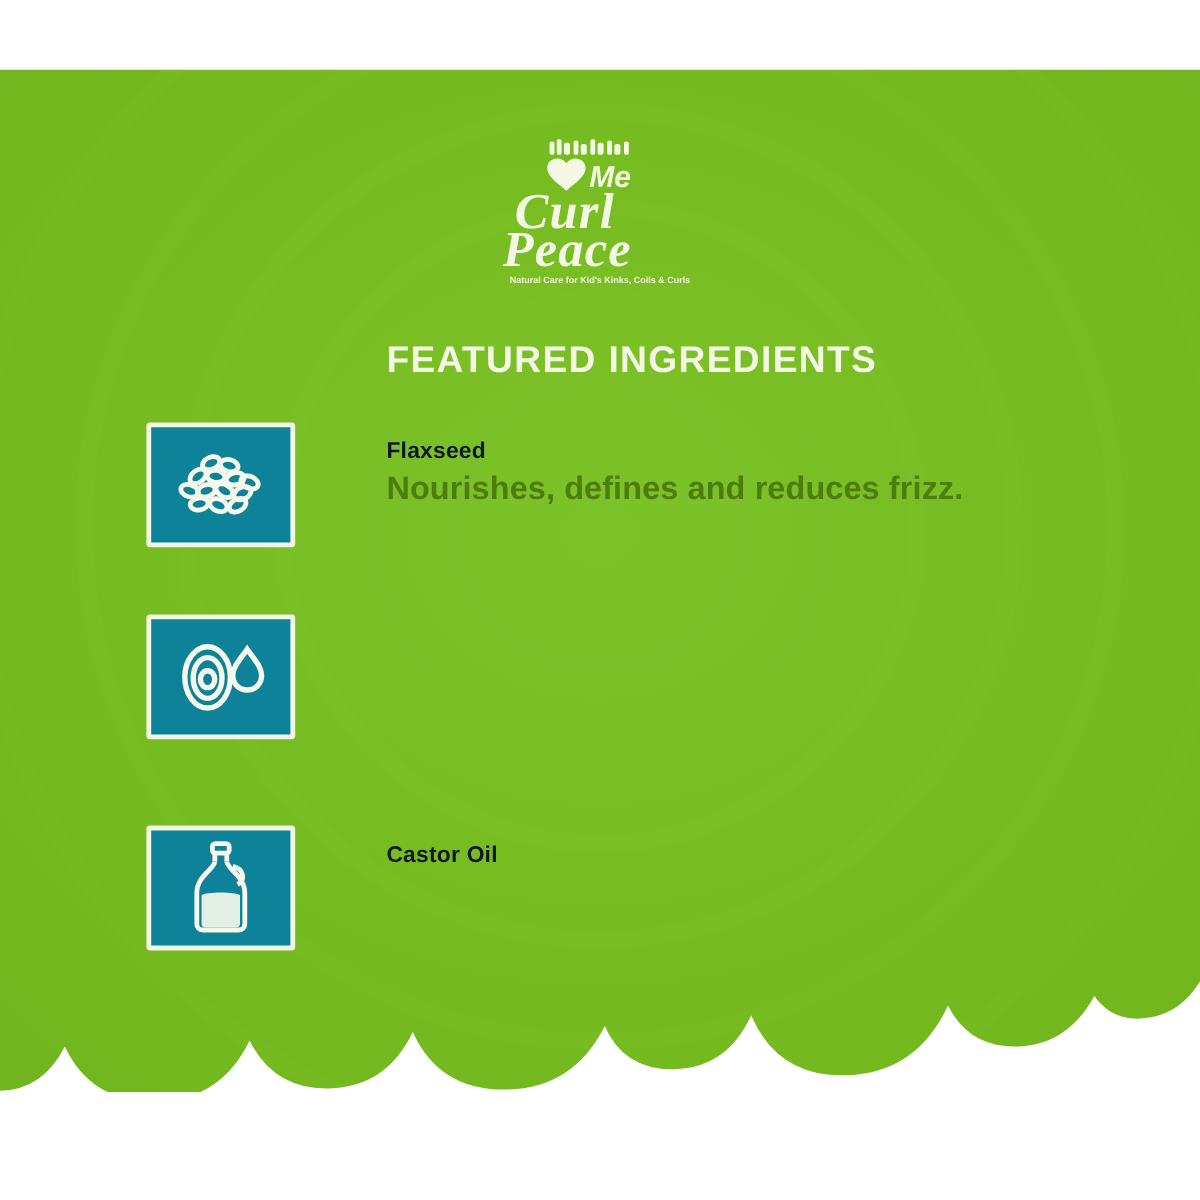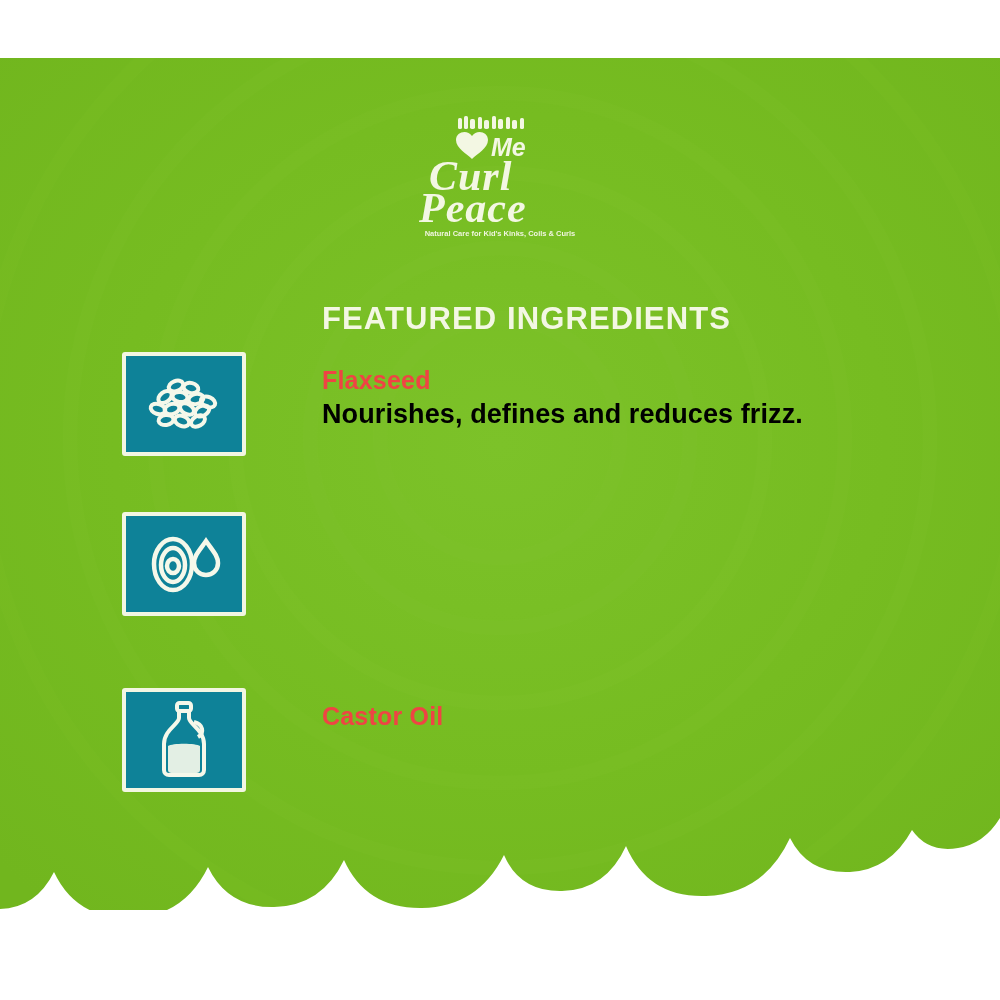--- a/index.html
+++ b/index.html
@@ -45,21 +45,21 @@
   }
   .logo-svg {
     display: block;
     margin: 0 auto;
   }
 
   
   .headline {
     position: absolute;
     left: 322px;
-    top: 301px;
+    top: 282px;
     font-size: 31px;
     font-weight: bold;
     letter-spacing: 1.1px;
     color: #f3f7e3;
     font-family: "Liberation Sans", sans-serif;
   }
 
   
   .ing-row {
     position: absolute;
@@ -82,30 +82,30 @@
     justify-content: center;
     flex: 0 0 auto;
   }
   .tile svg { display: block; }
 
   .ing-text {
     margin-left: 76px;
     padding-top: 14px;
   }
   .ing-name {
-    font-size: 25px;
-    color: #ef4444;
+    font-size: 19px;
+    color: #0f172a;
     font-weight: bold;
     line-height: 1.15;
     margin: 0 0 2px 0;
     letter-spacing: 0.2px;
   }
   .ing-desc {
     font-size: 27px;
-    color: #000000;
+    color: #4d7c0f;
     font-weight: bold;
     line-height: 1.28;
     margin: 0;
     letter-spacing: 0.1px;
     max-width: 660px;
   }
 </style>
 </head>
 <body>
 

